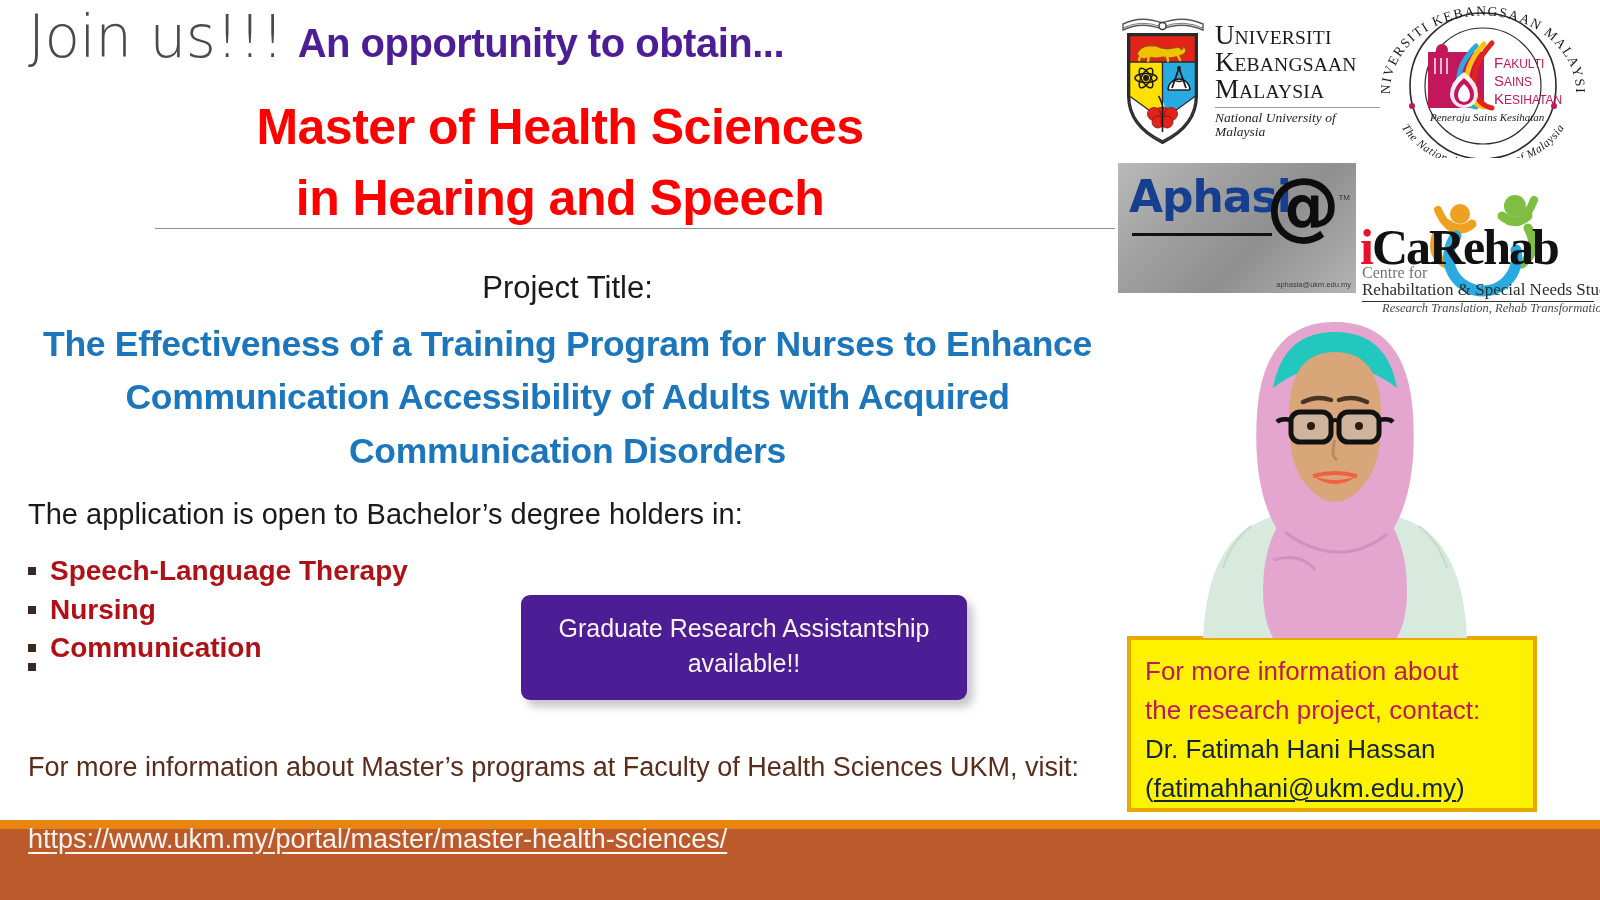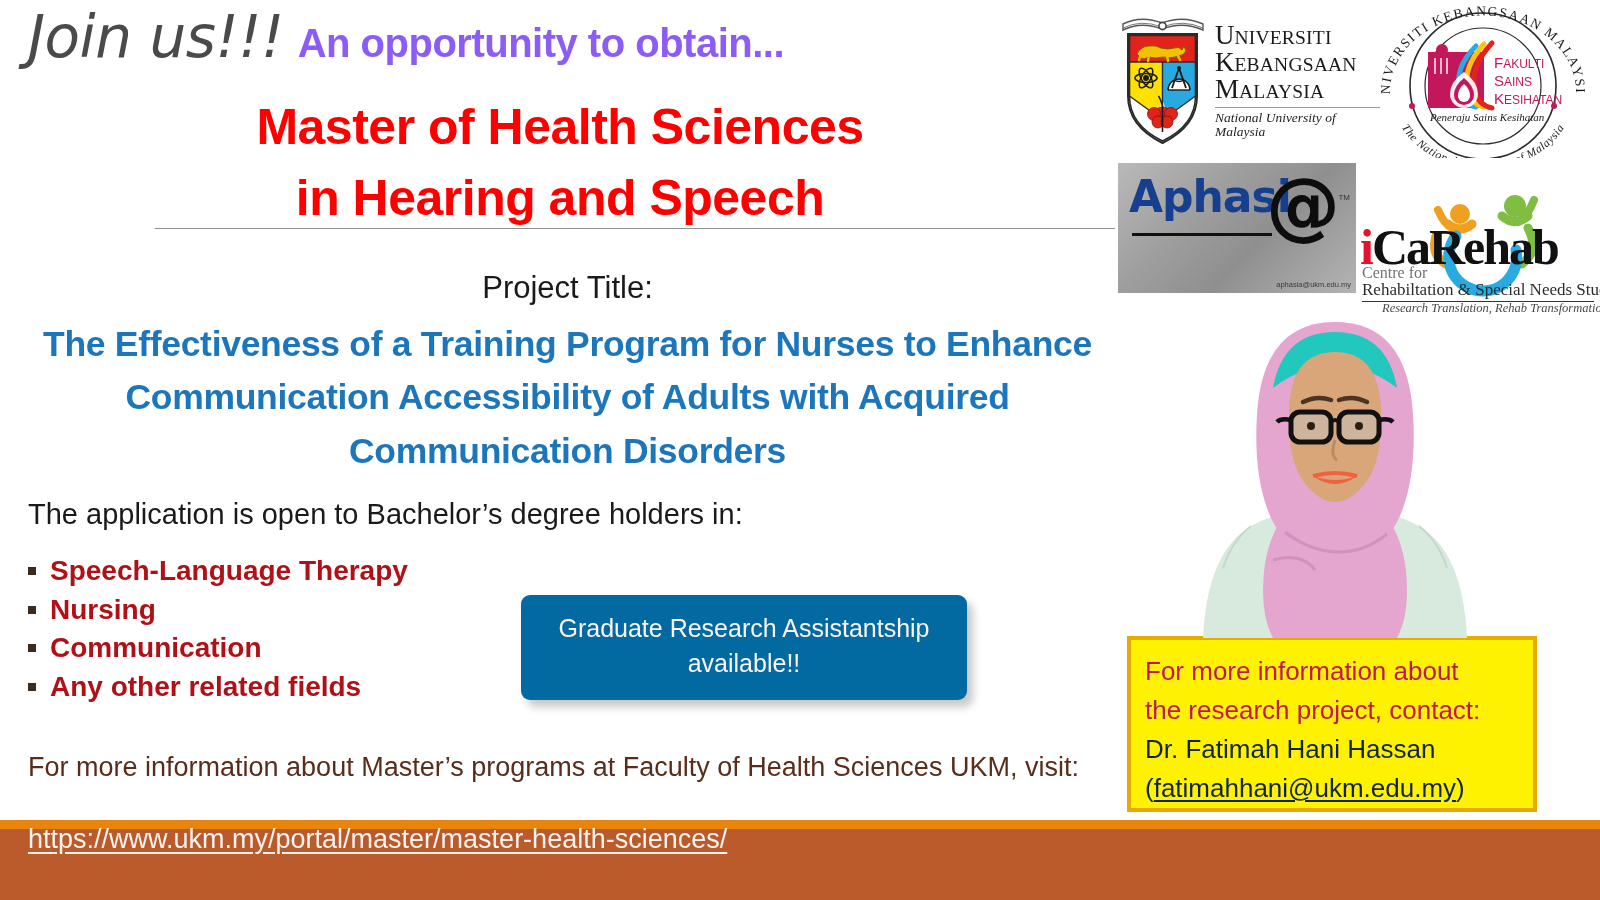--- a/index.html
+++ b/index.html
@@ -18,24 +18,23 @@
   
   .hdr-row {
     position: absolute; left: 28px; top: 8px;
     display: flex; align-items: baseline; gap: 14px;
     white-space: nowrap;
   }
   .join-us {
     font-size: 58px; font-weight: 300; color: #4a4a4a;
     letter-spacing: -0.5px; line-height: 1;
     font-family: "DejaVu Sans", sans-serif;
-    font-style: italic;
   }
   .opportunity {
-    font-size: 40px; font-weight: bold; color: #8b5cf6;
+    font-size: 40px; font-weight: bold; color: #4c1d95;
     line-height: 1; letter-spacing: -0.5px;
   }
 
   
   .prog-title {
     position: absolute; left: 0px; top: 92px; width: 1120px;
     text-align: center;
     color: #FF0000; font-weight: bold;
     font-size: 50px; line-height: 1.42;
     letter-spacing: -0.5px;
@@ -79,21 +78,21 @@
   .bullets li .bsq {
     display: inline-block; width: 8px; height: 8px;
     background: #3b2a20; flex: 0 0 auto;
     position: relative; top: -5px;
   }
 
   
   .gra-box {
     position: absolute; left: 521px; top: 595px;
     width: 410px; padding: 16px 18px 20px;
-    background: #0369a1;
+    background: #4c1d95;
     border-radius: 9px;
     box-shadow: 6px 7px 9px rgba(0,0,0,0.22);
     color: #FBF4EC; font-size: 25px; line-height: 1.38;
     text-align: center;
   }
 
   
   .footer-para {
     position: absolute; left: 28px; top: 748px; width: 1060px;
     font-size: 27px; color: #5a2d1a; line-height: 1.42;
@@ -228,21 +227,20 @@
     <li>
       <span class="bsq"></span>
       <span>Nursing</span>
     </li>
     <li>
       <span class="bsq"></span>
       <span>Communication</span>
     </li>
     <li>
       <span class="bsq"></span>
-      <span>Any other related fields</span>
     </li>
   </ul>
 
   <div class="gra-box">
     <span>Graduate Research Assistantship</span>
     <span>available!!</span>
   </div>
 
   <div class="footer-para">For more information about Master’s programs at Faculty of Health Sciences UKM, visit:</div>
 

